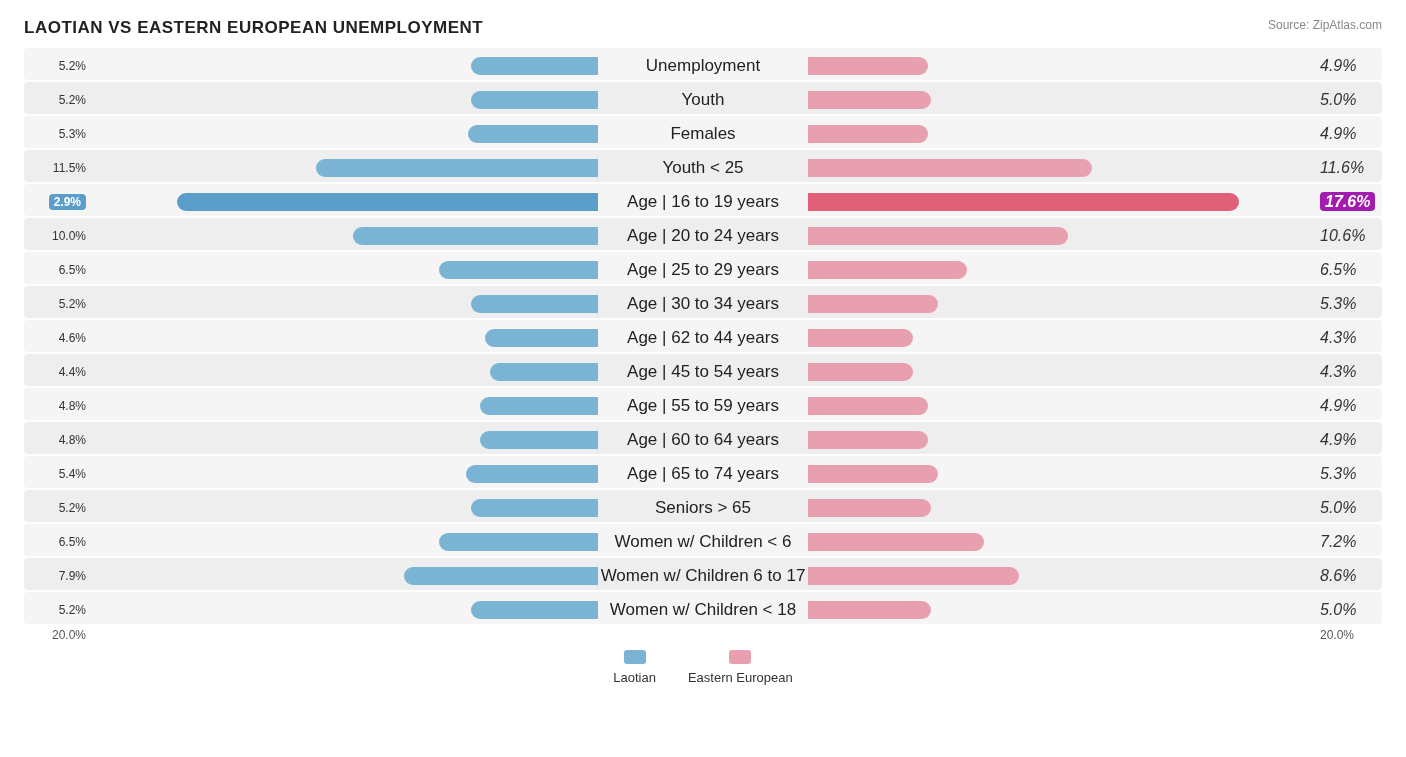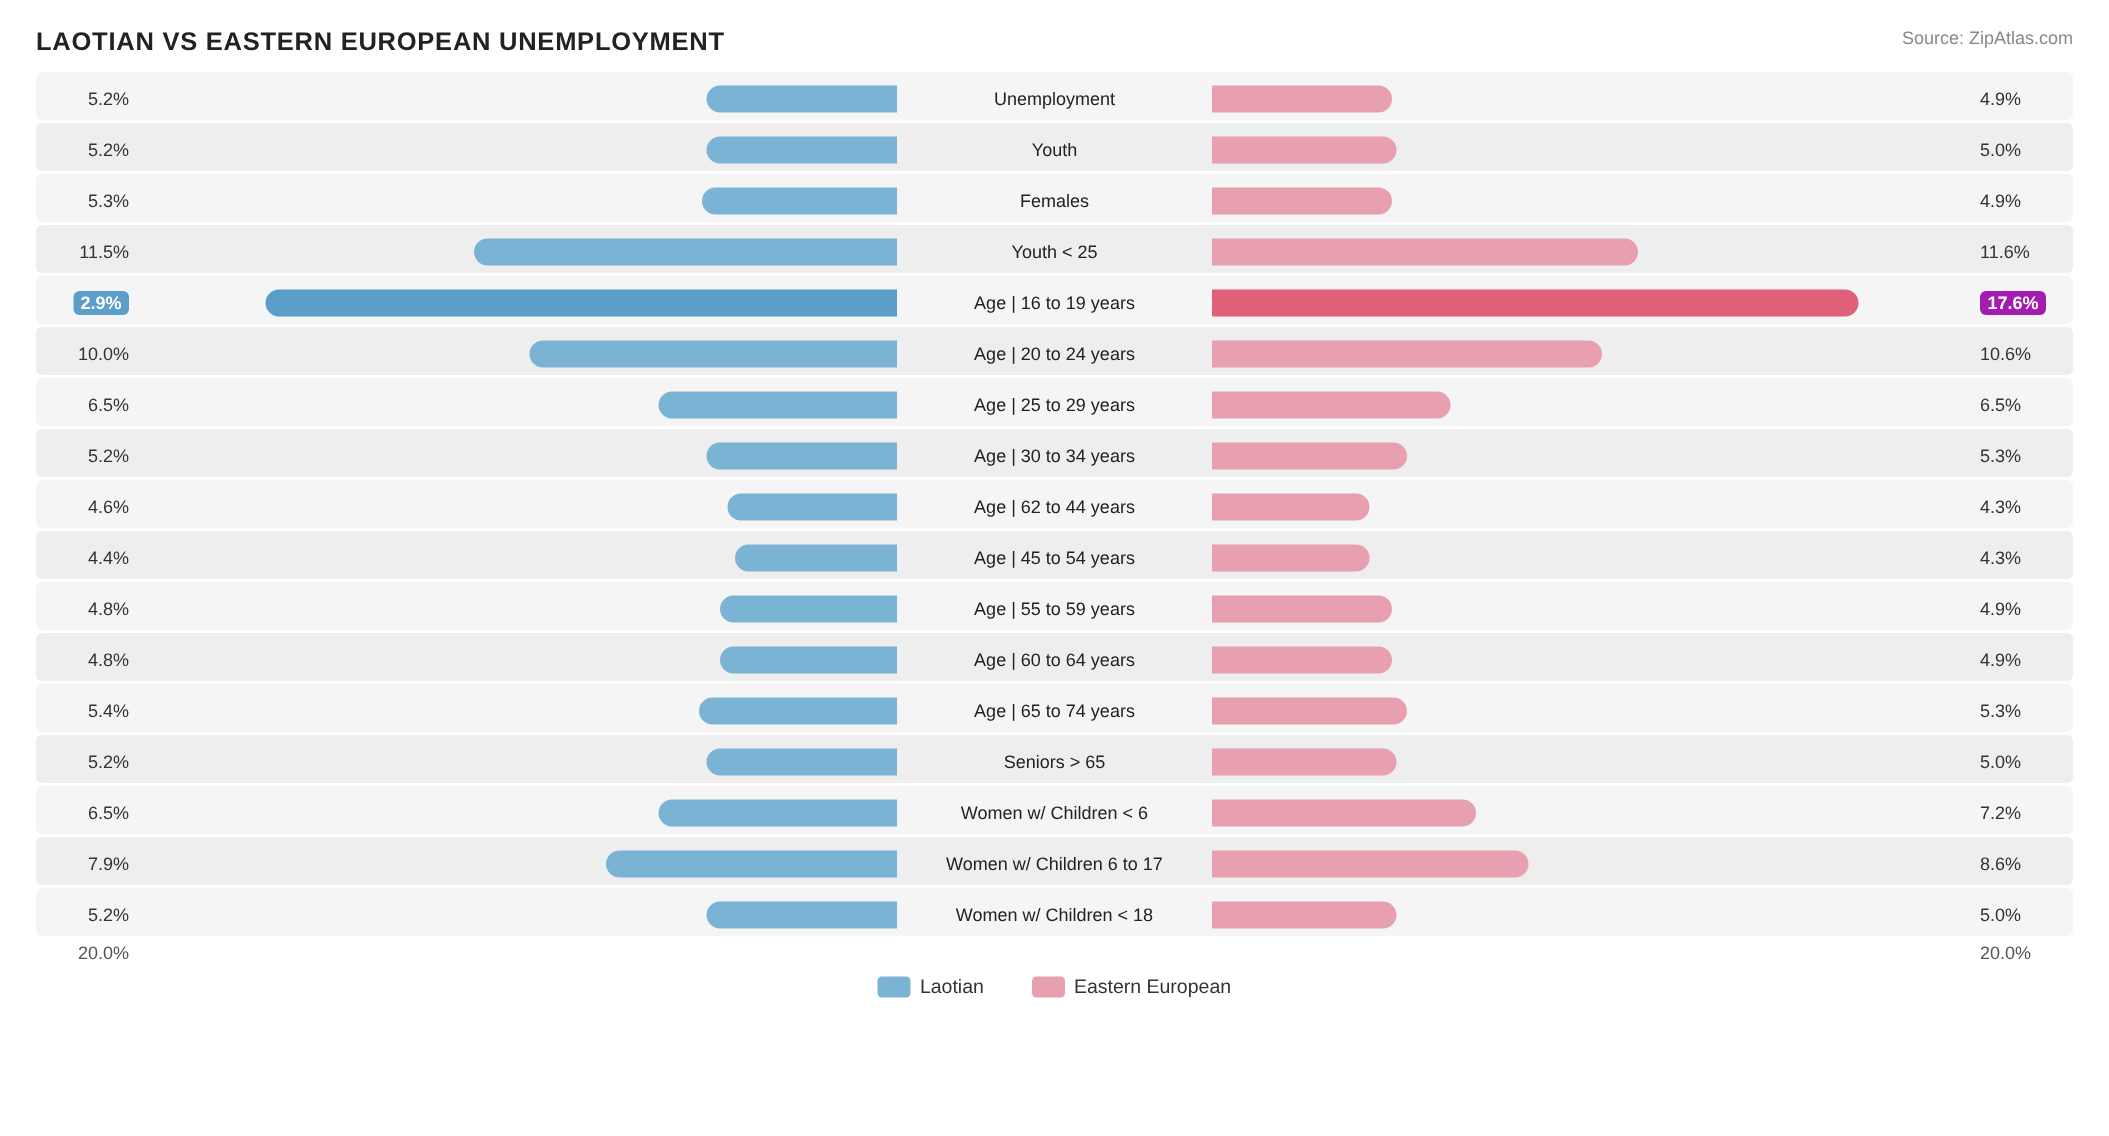--- a/index.html
+++ b/index.html
@@ -60,29 +60,30 @@
       width: 68px;
       text-align: right;
       font-size: 12px;
       color: #333;
       padding-right: 6px;
       flex-shrink: 0;
     }
     .right-val {
       width: 68px;
       text-align: left;
-      font-size: 12px;
+      font-size: 16px;
       color: #333;
       padding-left: 6px;
       flex-shrink: 0;
+      font-style: italic;
     }
     .center-label {
       width: 210px;
       text-align: center;
-      font-size: 12px;
+      font-size: 17px;
       color: #222;
       flex-shrink: 0;
       z-index: 2;
       white-space: nowrap;
     }
     .bars-left {
       flex: 1;
       display: flex;
       justify-content: flex-end;
       align-items: center;
@@ -158,20 +159,21 @@
       justify-content: center;
       gap: 32px;
       margin-top: 8px;
     }
     .legend-item {
       display: flex;
       align-items: center;
       gap: 6px;
       font-size: 13px;
       color: #333;
+      flex-direction: column;
     }
     .legend-swatch {
       width: 22px;
       height: 14px;
       border-radius: 3px;
     }
     .swatch-blue { background: #7ab3d4; }
     .swatch-pink { background: #e8a0b0; }
   </style>
 </head>

